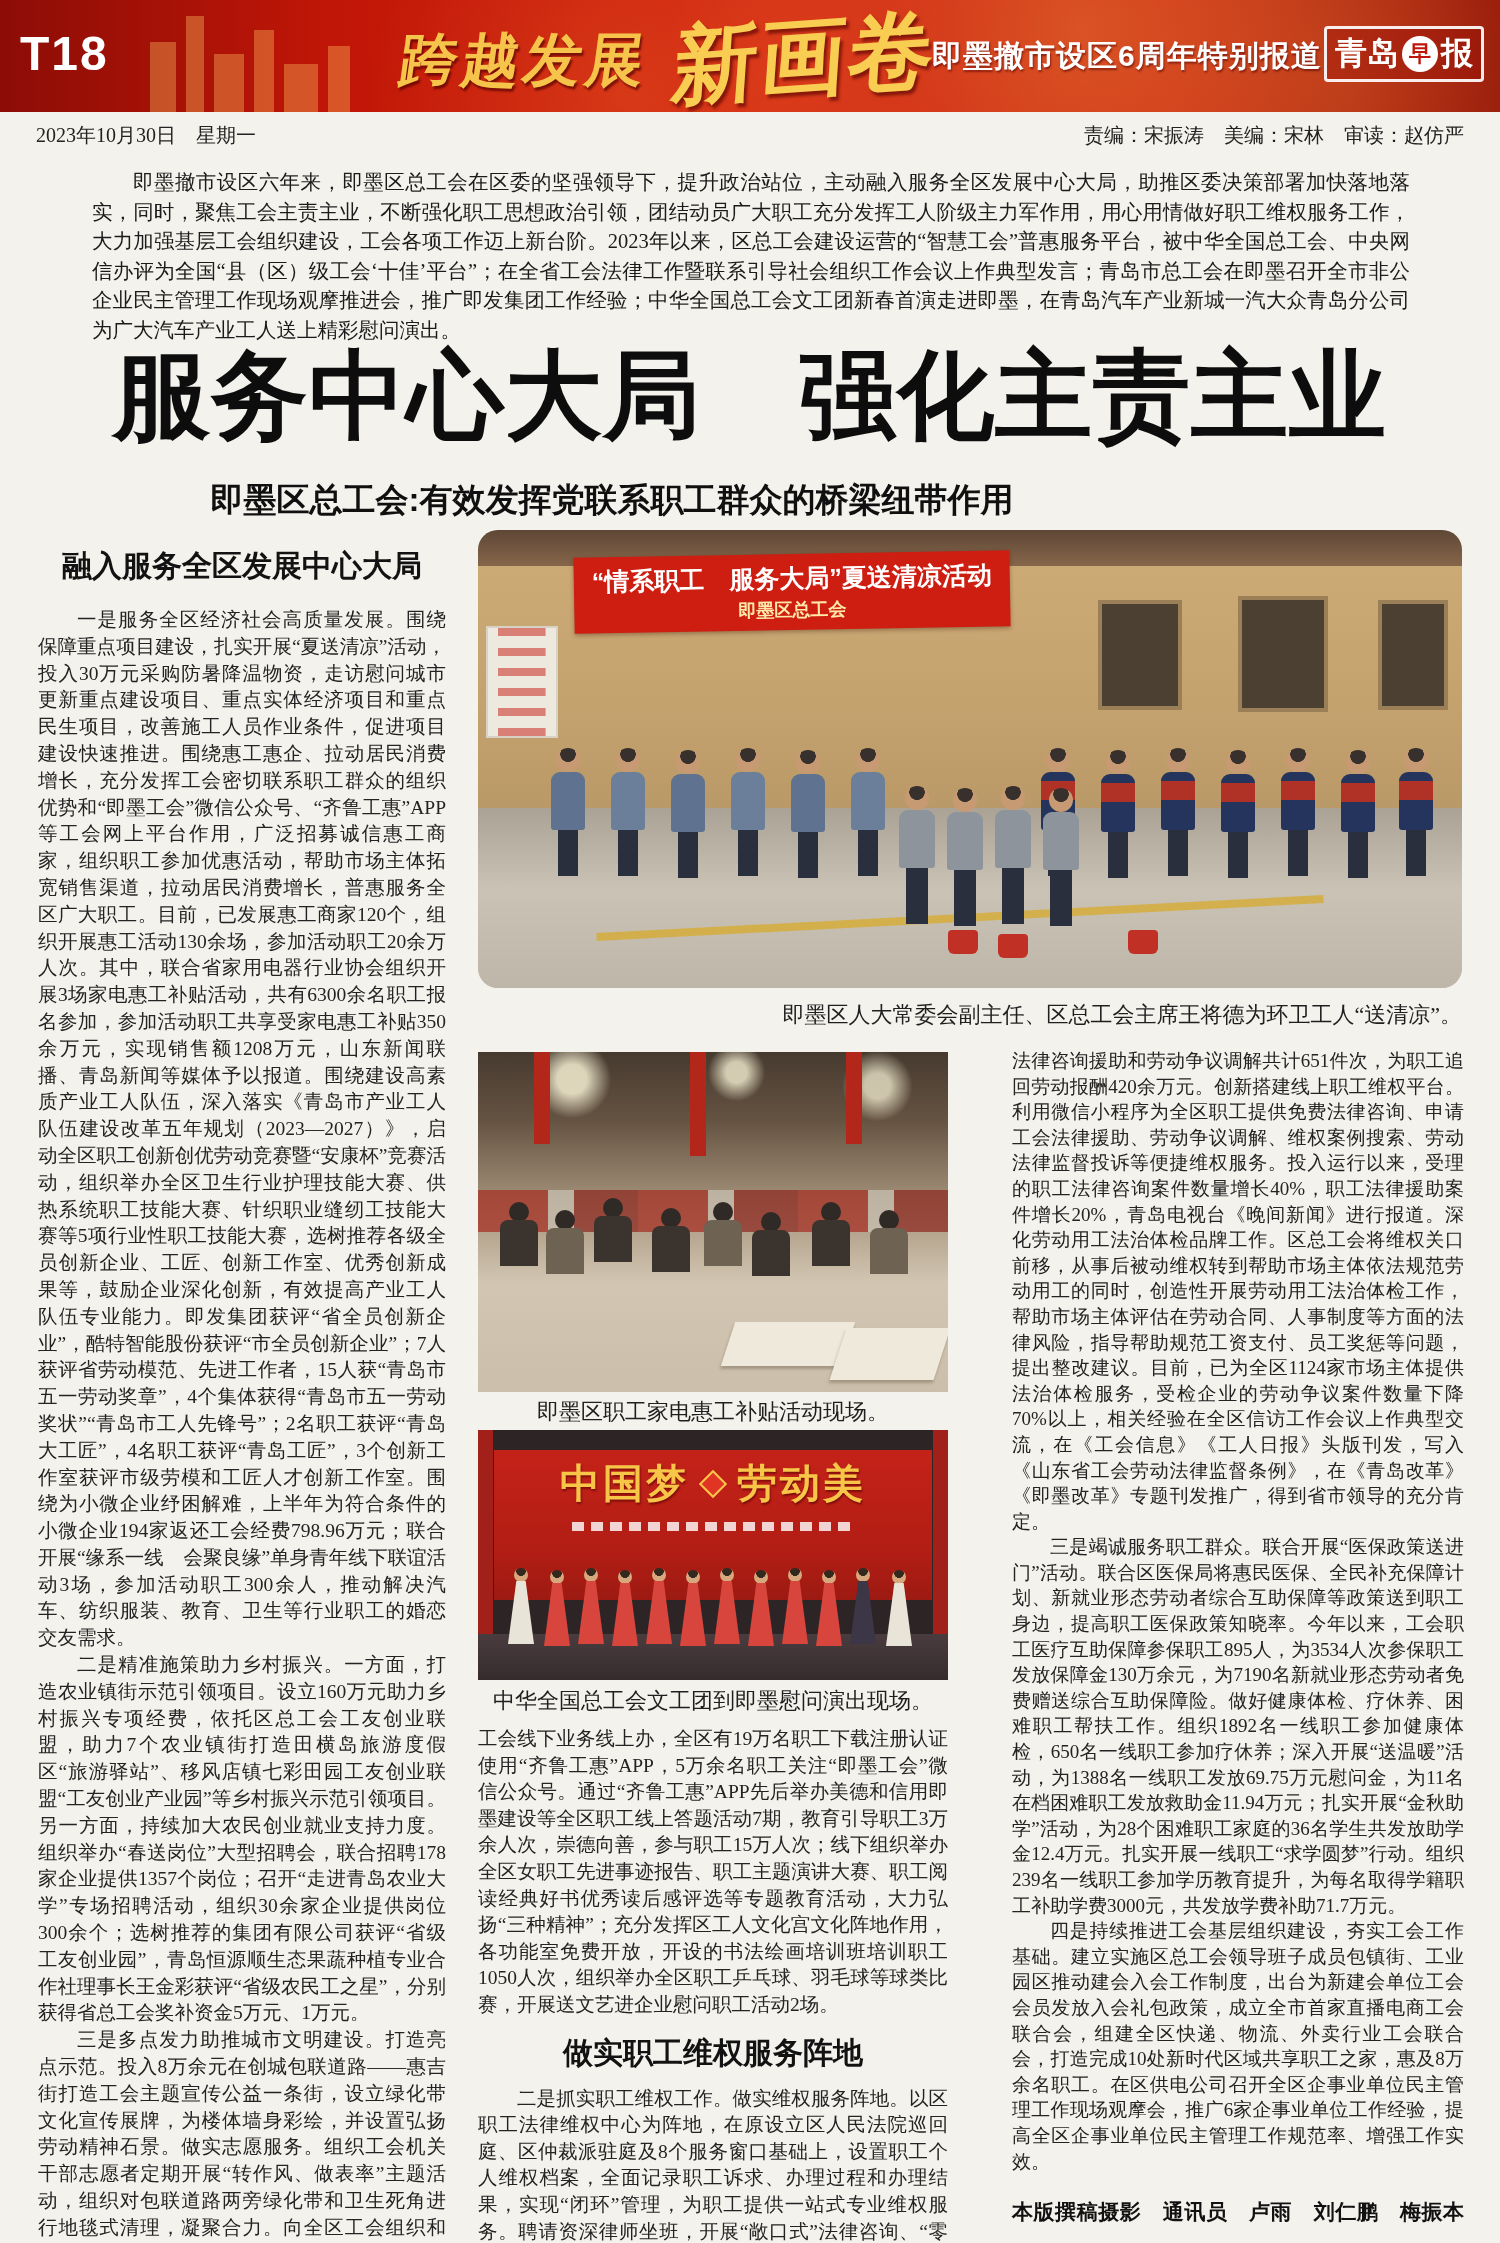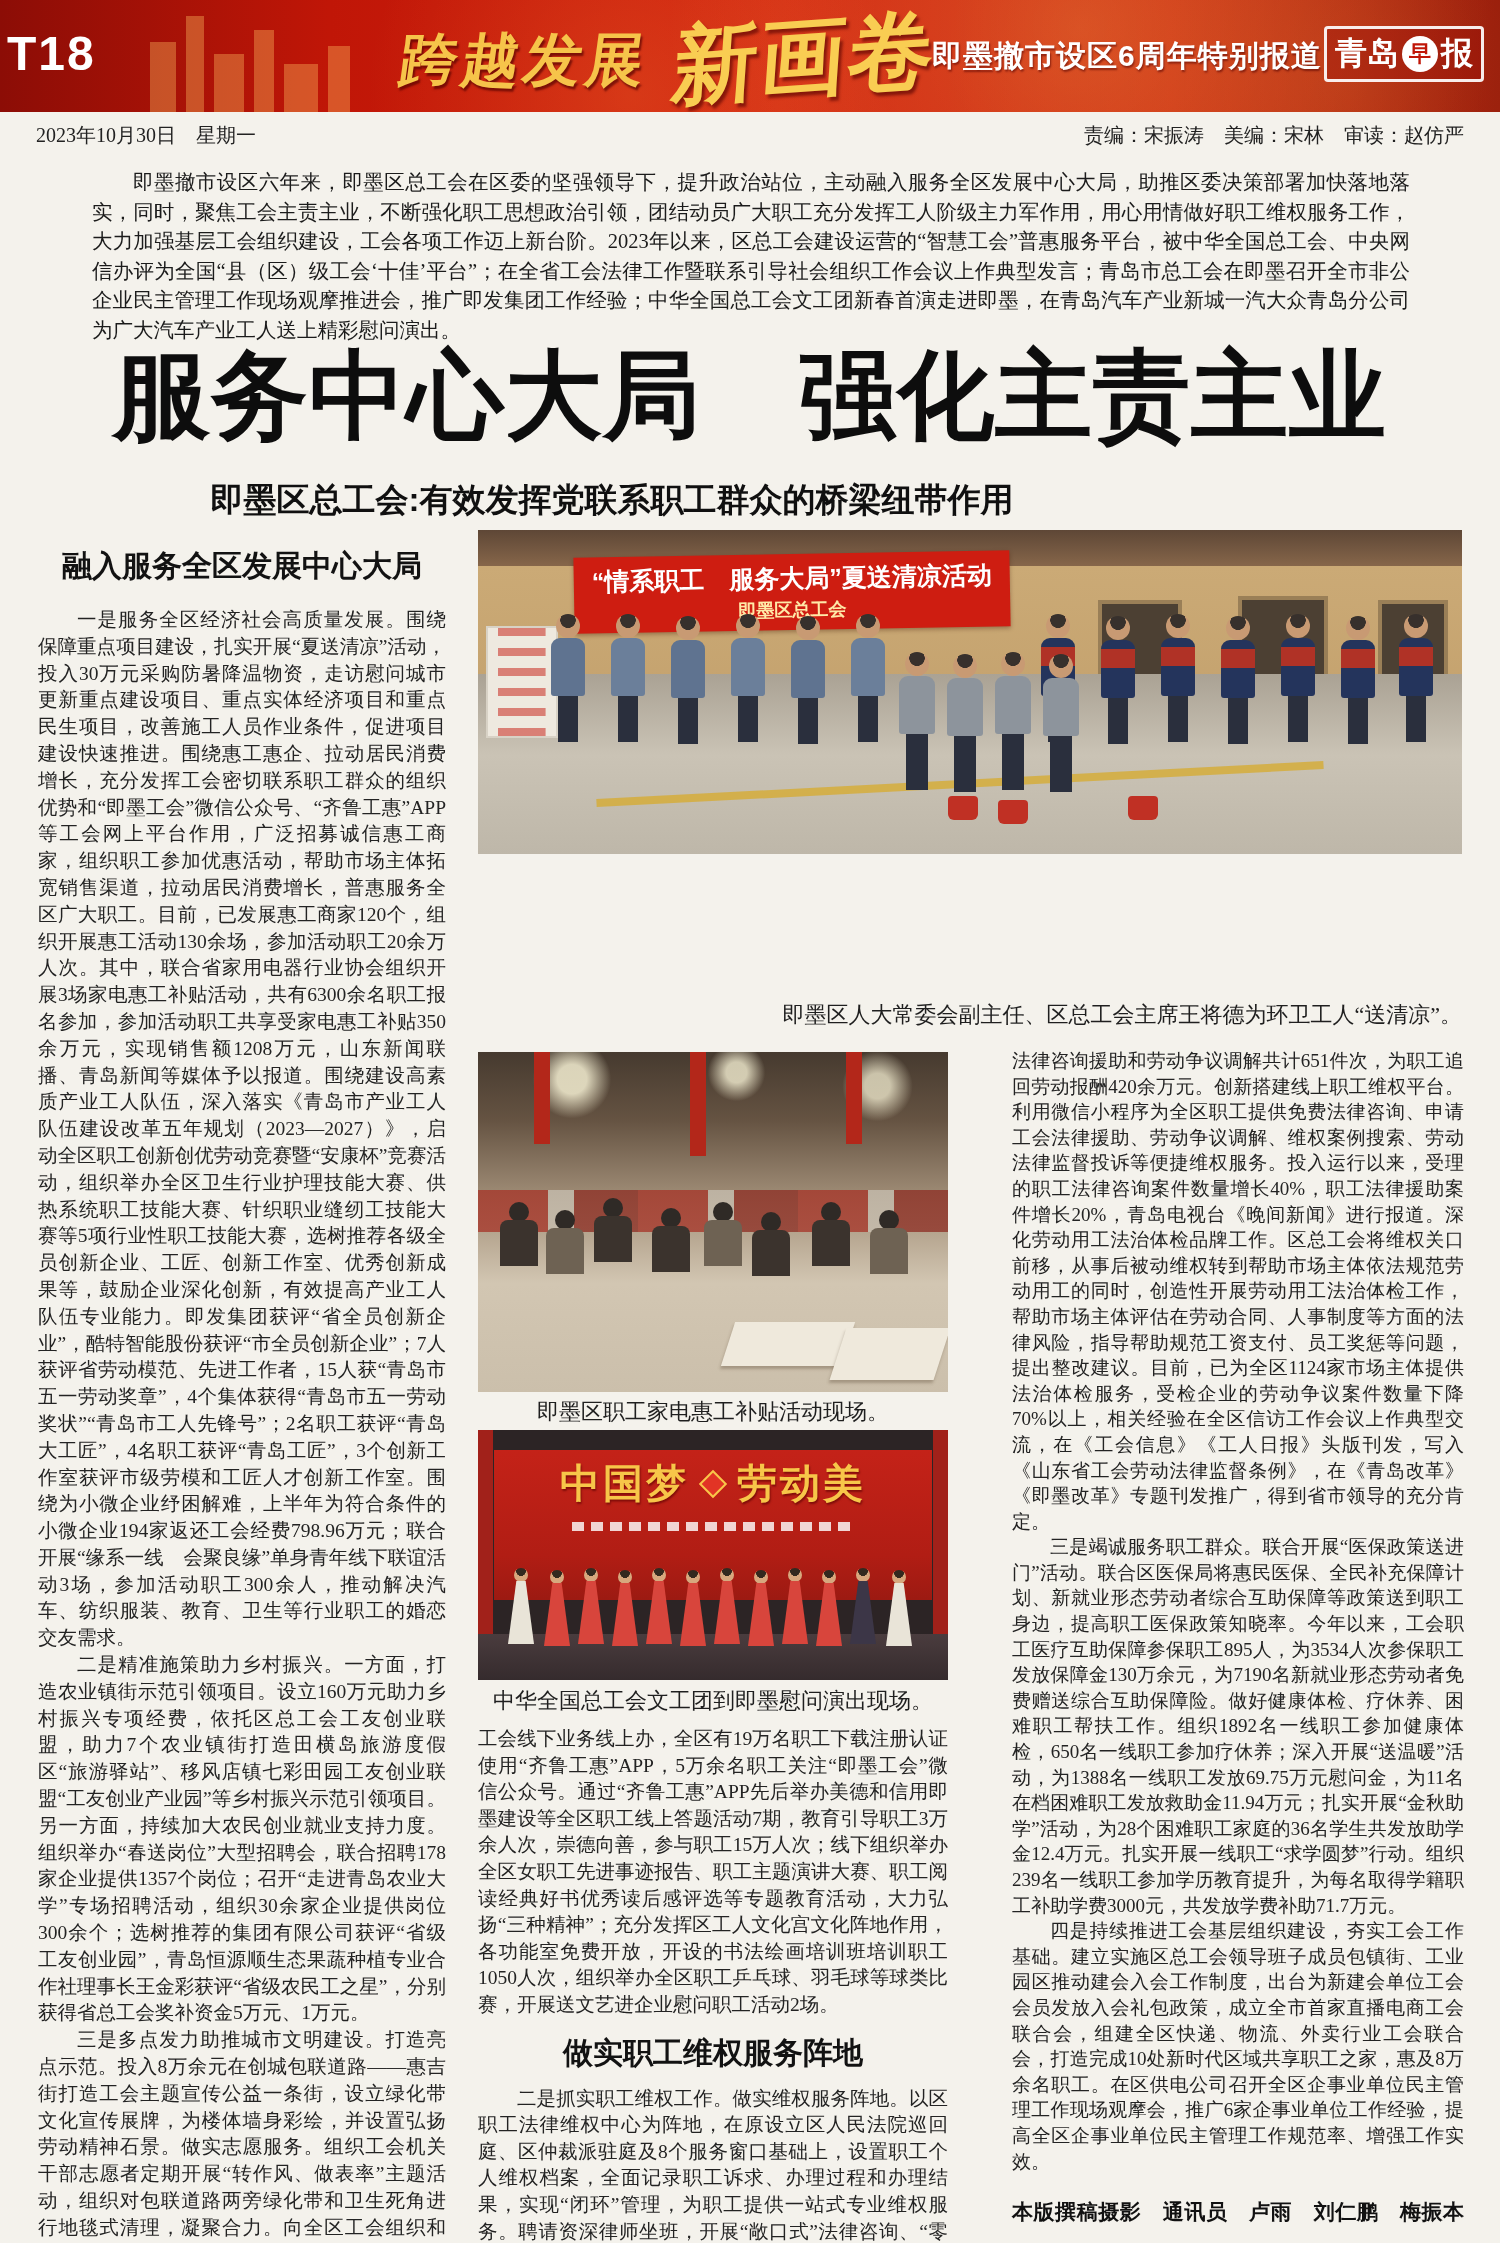--- a/index.html
+++ b/index.html
@@ -7,21 +7,21 @@
   body { position:relative; background:#f4f2ec; font-family:"Liberation Serif","DejaVu Serif",serif; color:#232323; overflow:hidden; }
   .abs { position:absolute; }
 
   
   .banner { left:0; top:0; width:1500px; height:112px; overflow:hidden;
     background:
       radial-gradient(circle at 72% 25%, rgba(255,200,90,.30), transparent 38%),
       radial-gradient(circle at 42% 85%, rgba(255,150,60,.22), transparent 30%),
       radial-gradient(circle at 90% 70%, rgba(255,180,70,.20), transparent 30%),
       linear-gradient(90deg,#8c0d06,#c01607 22%,#d22310 52%,#c21108 78%,#8e0c05); }
-  .page-no { left:7px; top:26px; font:600 48px "Liberation Sans","DejaVu Sans",sans-serif; color:#ffffff; letter-spacing:2px;text-align:right; }
+  .page-no { left:20px; top:26px; font:600 48px "Liberation Sans","DejaVu Sans",sans-serif; color:#ffffff; letter-spacing:2px;text-align:right; }
   .bld { position:absolute; bottom:0; background:rgba(255,190,95,.38); }
   .slogan1 { left:400px; top:22px; font:900 58px "Liberation Sans","DejaVu Sans",sans-serif; color:#f6c44a;
     transform:skewX(-8deg); text-shadow:2px 3px 2px rgba(80,0,0,.65); letter-spacing:4px; }
   .slogan2 { left:672px; top:0px; font:900 86px "Liberation Sans","DejaVu Sans",sans-serif; color:#f9cd52;
     transform:rotate(-4deg) skewX(-8deg); text-shadow:3px 4px 3px rgba(80,0,0,.6); letter-spacing:2px; }
   .banner-sub { left:932px; top:36px; font:700 30px "Liberation Sans","DejaVu Sans",sans-serif; color:#fff; letter-spacing:1px;
     text-shadow:1px 2px 2px rgba(80,0,0,.55); }
   .masthead { right:16px; top:26px; display:flex; align-items:center; gap:3px; padding:3px 8px;
     border:3px solid rgba(255,255,255,.92); background:rgba(150,10,5,.35); border-radius:4px; }
   .masthead .mh-txt { font:900 32px "Liberation Sans","DejaVu Sans",sans-serif; color:#fff; }
@@ -54,21 +54,21 @@
   #col3text { left:1012px; top:1048px; width:452px; height:1142px; font-size:19px; line-height:25.6px; }
   #col3text .sec-h { margin:16px 0 14px; }
   .credit { left:1012px; top:2198px; width:452px; font:700 21px "Liberation Sans","DejaVu Sans",sans-serif; color:#111;
     text-align:justify; text-align-last:justify; }
 
   
   .photo { overflow:hidden; background:#cfc6b6; }
   .cap { font-size:22px; color:#1f1f1f; }
 
   
-  #photo1 { left:478px; top:530px; width:984px; height:324px; }
+  #photo1 { left:478px; top:530px; width:984px; height:458px;border-radius:20px; }
   .ph1-roof { position:absolute; left:0; top:0; width:100%; height:36px; background:linear-gradient(180deg,#5e4736,#86664a); }
   .ph1-wall { position:absolute; left:0; top:36px; width:100%; height:256px;
     background:linear-gradient(180deg,#cbaa76,#c4a26e 55%,#b89867); }
   .ph1-window { position:absolute; background:#4c4033; border:4px solid #9a7f57; }
   .ph1-ground { position:absolute; left:0; bottom:0; width:100%; height:180px;
     background:linear-gradient(180deg,#aaa294,#cac3b5 45%,#beb7a9); }
   .ph1-yline { position:absolute; left:12%; bottom:66px; width:74%; height:8px; background:#d5ad3b; transform:rotate(-3deg); opacity:.85; }
   .ph1-banner { position:absolute; left:96px; top:24px; width:436px; height:76px; background:#ce1d11; transform:rotate(-1deg);
     box-shadow:0 2px 4px rgba(60,20,0,.35); display:flex; flex-direction:column; align-items:center; justify-content:center; }
   .ph1-banner .b1 { font:700 25px "Liberation Sans","DejaVu Sans",sans-serif; color:#fff; }

